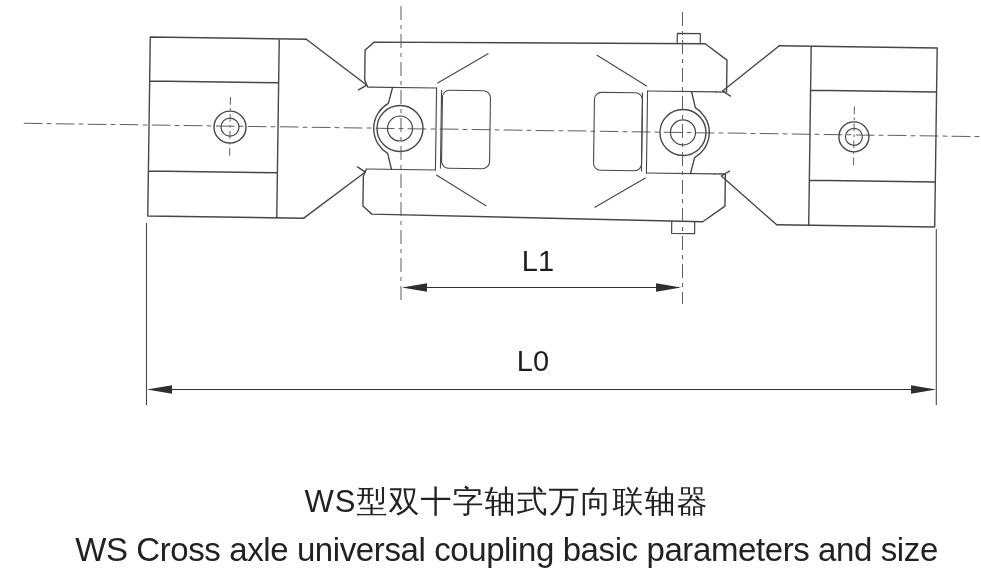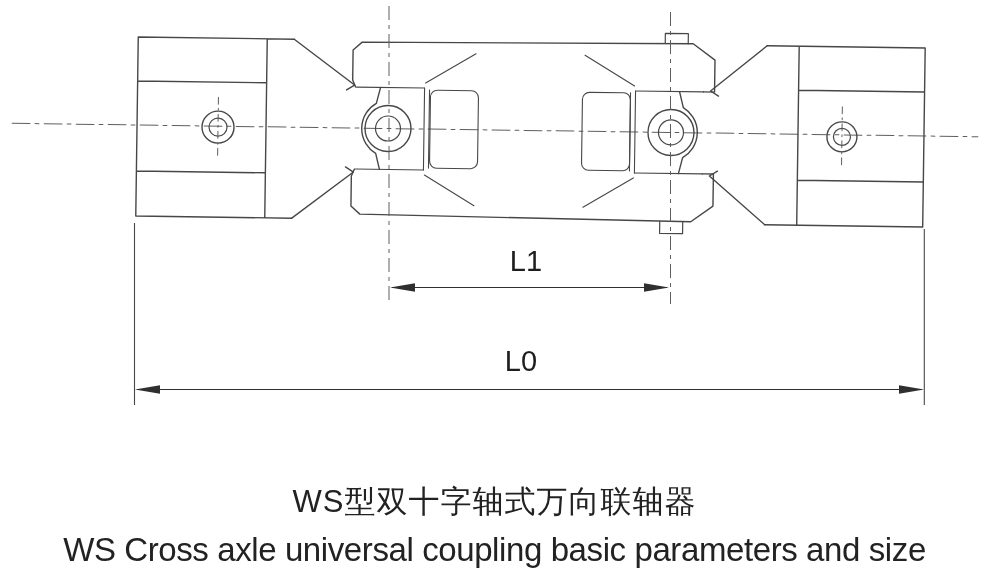--- a/index.html
+++ b/index.html
@@ -1,20 +1,20 @@
 <!DOCTYPE html>
 <html><head>
 <meta charset="utf-8">
 <style>
   html,body{margin:0;padding:0;background:#fff;}
   body{
     width:981px;height:582px;position:relative;overflow:hidden;
     font-family:"Liberation Sans", sans-serif;
   }
-  .stage{position:absolute;left:4px;top:0;width:839px;height:582px;}
+  .stage{position:absolute;left:16px;top:0;width:839px;height:582px;}
   svg{display:block;}
   .caption{
     position:absolute;left:0;width:981px;text-align:center;
     color:#222;white-space:nowrap;
   }
   .caption-zh{top:481px;font-size:31px;letter-spacing:1px;font-weight:500;}
   .caption-en{top:531px;font-size:33px;letter-spacing:-0.4px;font-weight:400;}
 </style>
 </head>
 <body>

